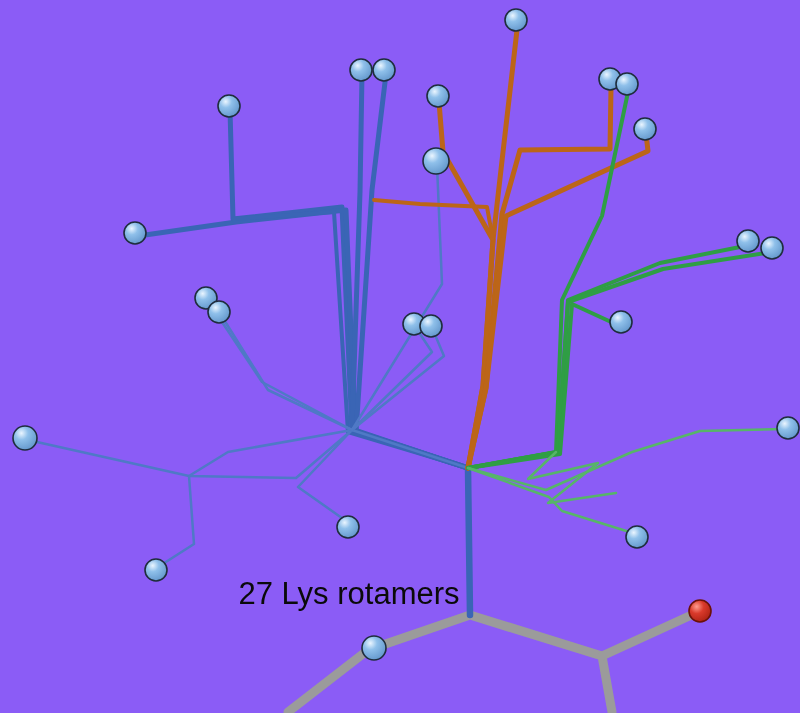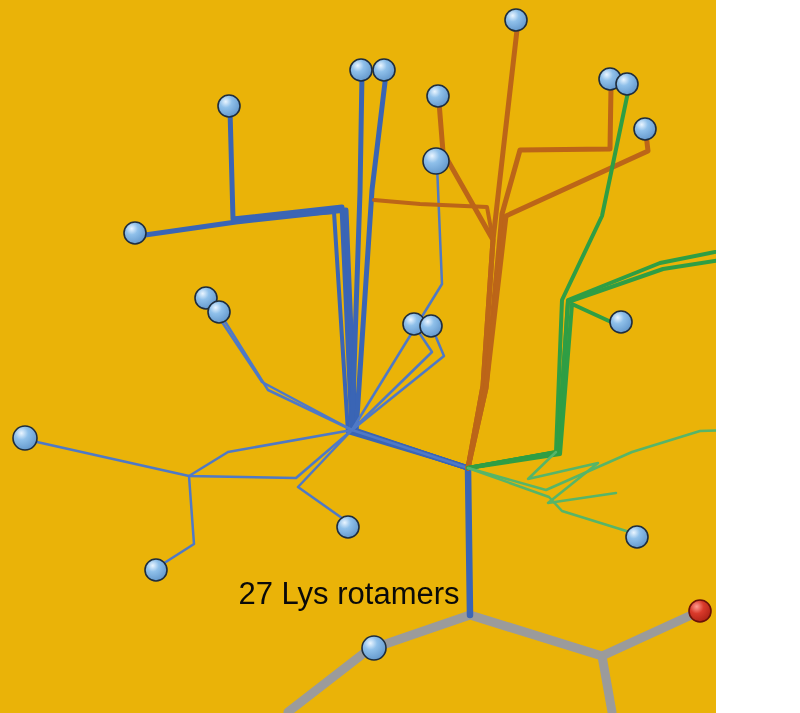--- a/index.html
+++ b/index.html
@@ -3,23 +3,23 @@
 <meta charset="utf-8">
 <style>
   html, body {
     margin: 0;
     padding: 0;
     background: #ffffff;
     font-family: "Liberation Sans", sans-serif;
   }
   .stage {
     position: relative;
-    width: 716px;
+    width: 800px;
     height: 713px;
-    background: #eab308;
+    background: #8b5cf6;
     overflow: hidden;
   }
   svg { display: block; }
   .rotamer-label {
     font-family: "Liberation Sans", sans-serif;
     font-size: 31px;
     fill: #0a0a0a;
   }
 </style>
 </head>

